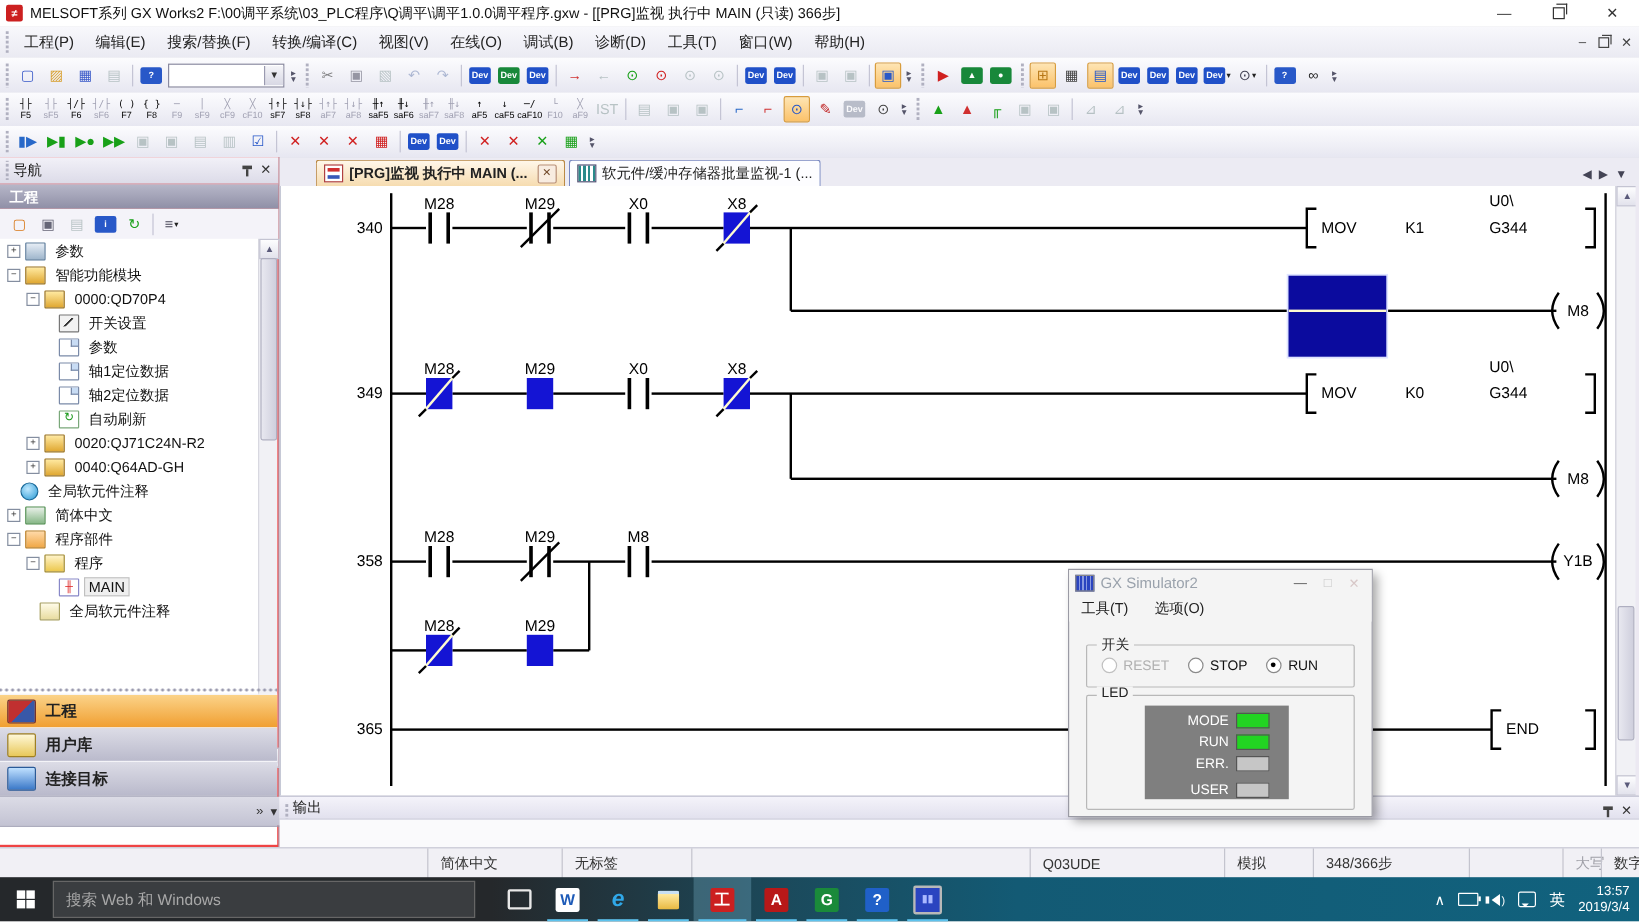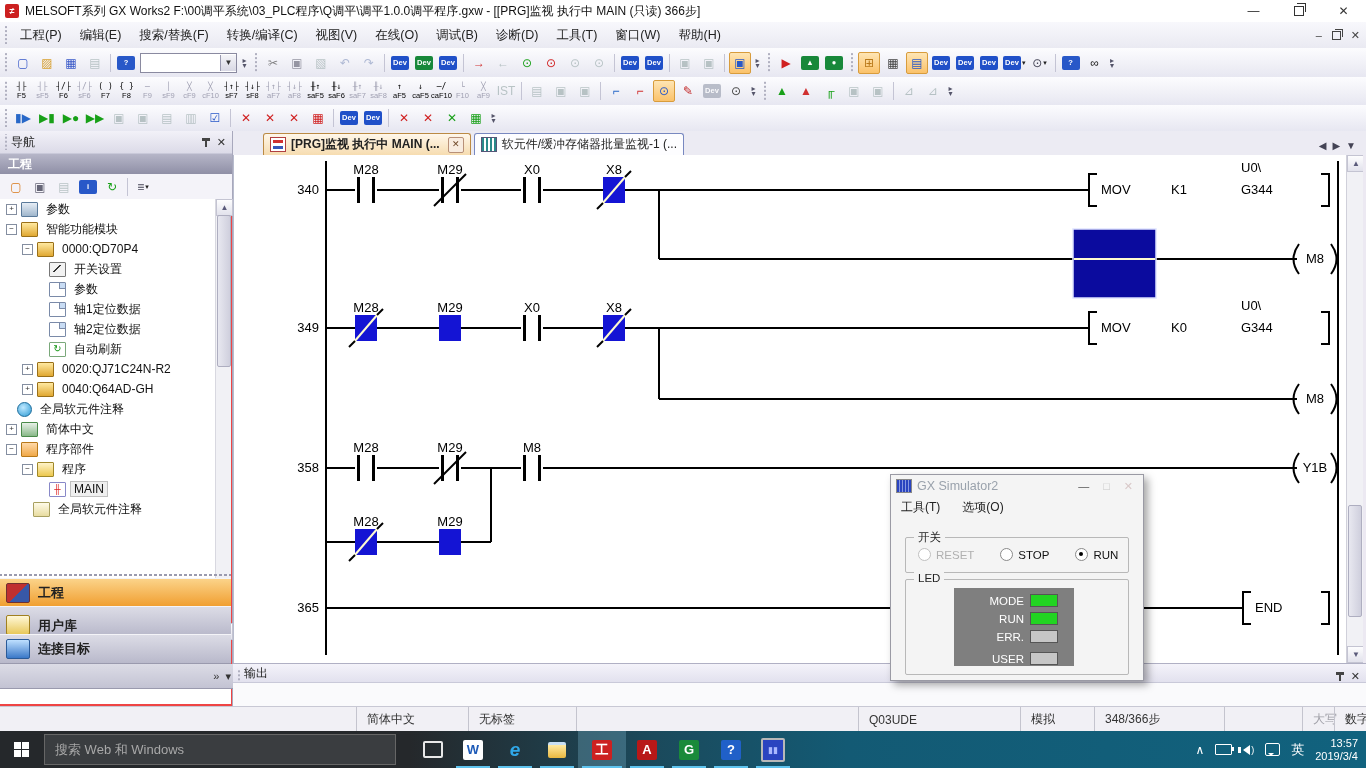--- a/index.html
+++ b/index.html
@@ -126,21 +126,21 @@
   #sim{position:absolute;left:890px;top:474px;width:252px;height:205px;background:#f4f4f4;
     border:1px solid #9a9aa4;box-shadow:4px 4px 8px rgba(0,0,0,.35);font-size:12px;}
   #sim-title{height:22px;display:flex;align-items:center;background:#f4f4f4;}
   #sim-icon{width:14px;height:12px;margin:0 5px 0 5px;background:#2a44c0;border:1px solid #888;
     background-image:repeating-linear-gradient(90deg,#2a44c0 0 2px,#8899e0 2px 3px);}
   #sim-title-text{color:#9aa2ac;font-size:12.5px;}
   .simctl{margin-left:14px;font-size:11px;}
   #sim-menu{height:21px;display:flex;align-items:center;padding-left:10px;gap:22px;color:#222;background:#f4f4f4;}
   .groupbox{position:absolute;border:1px solid #b8b8b8;border-radius:2px;}
   .grouplabel{position:absolute;top:-8px;left:8px;background:#f4f4f4;padding:0 4px;font-size:11.5px;color:#222;}
-  .radio-row{position:absolute;left:12px;top:10px;display:flex;align-items:center;gap:26px;}
+  .radio-row{position:absolute;left:12px;top:10px;display:flex;align-items:center;gap:16px;}
   .radio{display:flex;align-items:center;gap:5px;font-size:11.5px;color:#111;}
   .rdot{width:11px;height:11px;border-radius:50%;border:1px solid #8a8a8a;background:#fff;position:relative;flex:none;}
   .rdot.sel:after{content:"";position:absolute;left:2.5px;top:2.5px;width:4px;height:4px;border-radius:50%;background:#000;}
   .radio.dis{color:#b0b0b0;}
   .radio.dis .rdot{border-color:#c0c0c0;}
   #led-panel{position:absolute;background:#7f7f7f;}
   .ledrow{position:absolute;display:flex;align-items:center;}
   .ledlabel{width:64px;text-align:right;color:#fff;font-size:11.5px;margin-right:6px;}
   .ledbox{width:26px;height:11px;border:1px solid #555;}
 
@@ -704,21 +704,21 @@
       <div class="sarrow" style="position:absolute;top:0;left:0">▲</div>
       <div class="sthumb" style="top:16px;height:150px"></div>
       <div class="sarrow" style="position:absolute;bottom:0;left:0">▼</div>
     </div>
     <div id="nav-splitter"></div>
     <div id="nav-buttons">
         <div class="navbtn active" style="top: 447px;">
           <span class="bicon b-project"></span>
           <span>工程</span>
         </div>
-        <div class="navbtn" style="top: 475px; align-items: flex-end;">
+        <div class="navbtn" style="top: 475px;">
           <span class="bicon b-userlib"></span>
           <span>用户库</span>
         </div>
         <div class="navbtn" style="top: 503px;">
           <span class="bicon b-connect"></span>
           <span>连接目标</span>
         </div>
       </div>
     <div id="nav-more">
       <span>»</span>

